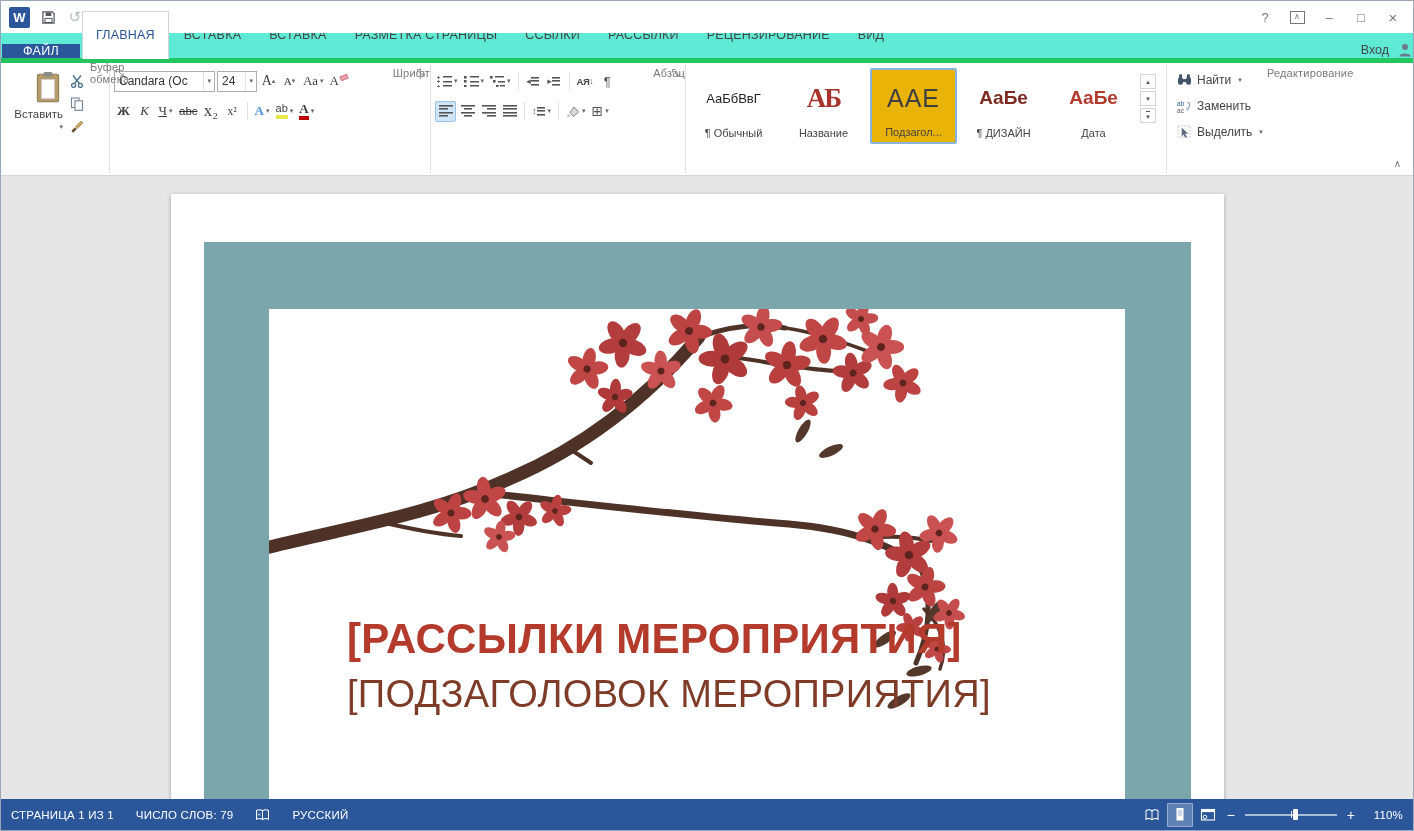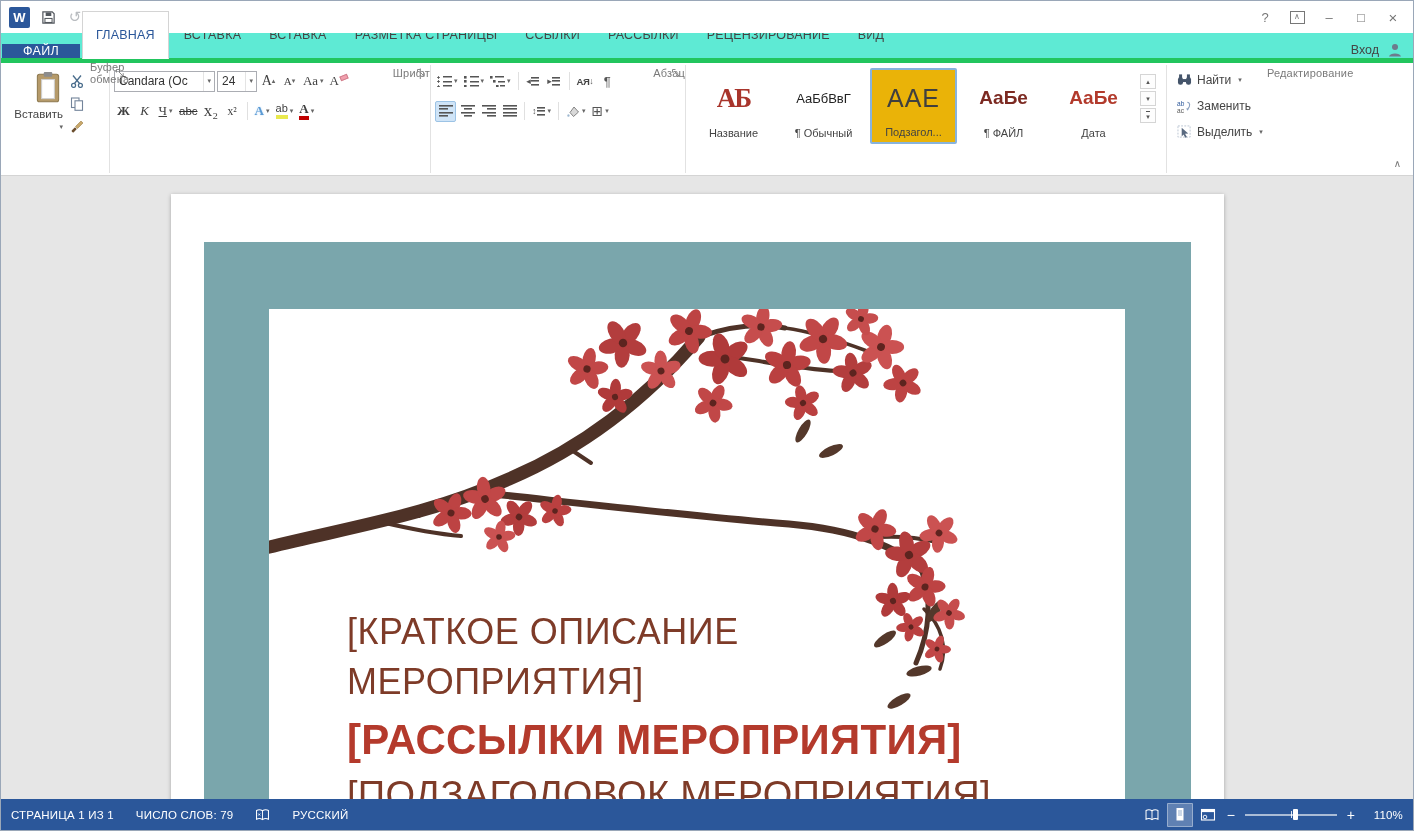--- a/index.html
+++ b/index.html
@@ -27,21 +27,21 @@
   .title-text{position:absolute;left:0;right:0;text-align:center;color:#808080;font-size:13px;pointer-events:none}
   .winctl{margin-left:auto;display:flex;align-items:center;gap:4px;margin-right:6px;z-index:2}
   .winbtn{width:28px;height:24px;display:flex;align-items:center;justify-content:center;color:#777;font-size:13px}
   .ribopt{width:15px;height:13px;border:1px solid #777;display:flex;align-items:flex-start;justify-content:center;font-size:8px;line-height:9px;color:#777}
 
   
   .tabrow{height:30px;display:flex;align-items:flex-end;background:#5eead4;border-bottom:5px solid #22c55e;flex:0 0 auto}
   .tab-file{background:var(--accent);color:#fff;padding:0 21px;display:flex;align-items:center;font-size:12.5px;margin-left:1px;letter-spacing:.3px}
   .tab{padding:16px 13px;display:flex;align-items:center;font-size:12.5px;color:#444;letter-spacing:.2px;margin-left:2px}
   .tab.active{color:var(--accent);background:#fff;border:1px solid #d4d4d4;border-bottom:1px solid #fff;margin-bottom:-1px;position:relative;z-index:2}
-  .account{margin-left:auto;display:flex;align-items:center;gap:8px;padding-right:10px;color:#444;font-size:12.5px}
+  .account{margin-left:auto;display:flex;align-items:center;gap:8px;color:#444;font-size:12.5px}
   .account svg{display:block}
 
   
   .ribbon{height:113px;background:#fff;border-bottom:1px solid #d4d4d4;display:flex;position:relative;flex:0 0 auto}
   .group{display:flex;}
   .gc{flex:1;padding:6px 4px 0}
   .glabel{height:20px;display:flex;align-items:center;justify-content:center;font-size:11px;color:#7a7a7a;position:relative;letter-spacing:.2px}
   .dlg{position:absolute;right:3px;bottom:4px;width:11px;height:11px}
   .vsep{width:1px;background:#e2e2e2;margin:2px 0}
   .car{font-size:7px;color:#666;margin-left:2px}
@@ -399,41 +399,41 @@
           <path d="M4 4l4.2 4.2M8.2 5.2v3h-3" stroke="#8a8a8a" fill="none"></path>
         </svg>
       </div>
     </div>
     <div class="vsep"></div>
 
     <div class="group g-styles">
       <div class="gc">
         <div class="stylecard">
           <span class="sprev">
-              <span class="sp-title">АБ</span>
-            </span>
-          <span class="sname">Название</span>
+              <span class="sp-normal">АаБбВвГ</span>
+            </span>
+          <span class="sname">¶ Обычный</span>
         </div>
         <div class="stylecard">
           <span class="sprev">
-              <span class="sp-normal">АаБбВвГ</span>
-            </span>
-          <span class="sname">¶ Обычный</span>
+              <span class="sp-title">АБ</span>
+            </span>
+          <span class="sname">Название</span>
         </div>
         <div class="stylecard sel">
           <span class="sprev">
               <span class="sp-sub">ААЕ</span>
             </span>
           <span class="sname">Подзагол...</span>
         </div>
         <div class="stylecard">
           <span class="sprev">
               <span class="sp-time">АаБе</span>
             </span>
-          <span class="sname">¶ ФАЙЛ</span>
+          <span class="sname">¶ ДИЗАЙН</span>
         </div>
         <div class="stylecard">
           <span class="sprev">
               <span class="sp-date">АаБе</span>
             </span>
           <span class="sname">Дата</span>
         </div>
         <div class="scrollcol">
           <span class="scb">▴</span>
           <span class="scb">▾</span>
@@ -557,21 +557,20 @@
             <use href="#fl" transform="translate(670,224) rotate(42) scale(1.2)" style="color:#cb5252"></use>
             <use href="#fl" transform="translate(656,278) rotate(15) scale(1.25)" style="color:#bd4343"></use>
             <use href="#fl" transform="translate(624,292) rotate(70) scale(1.1)" style="color:#b03a3a"></use>
             <use href="#fl" transform="translate(680,304) rotate(33) scale(1.0)" style="color:#c64d4d"></use>
 
             <use href="#fl" transform="translate(642,318) rotate(50) scale(0.9)" style="color:#ba4040"></use>
             <use href="#fl" transform="translate(668,340) rotate(20) scale(0.85)" style="color:#c14747"></use>
           </svg>
 
           <div class="cardtext">
-            <div class="ev-desc">[КРАТКОЕ ОПИСАНИЕ МЕРОПРИЯТИЯ]</div>
             <div class="ev-title">[РАССЫЛКИ МЕРОПРИЯТИЯ]</div>
             <div class="ev-sub">[ПОДЗАГОЛОВОК МЕРОПРИЯТИЯ]</div>
           </div>
 
         </div>
       </div>
     </div>
   </div>
 
   <div class="statusbar">

